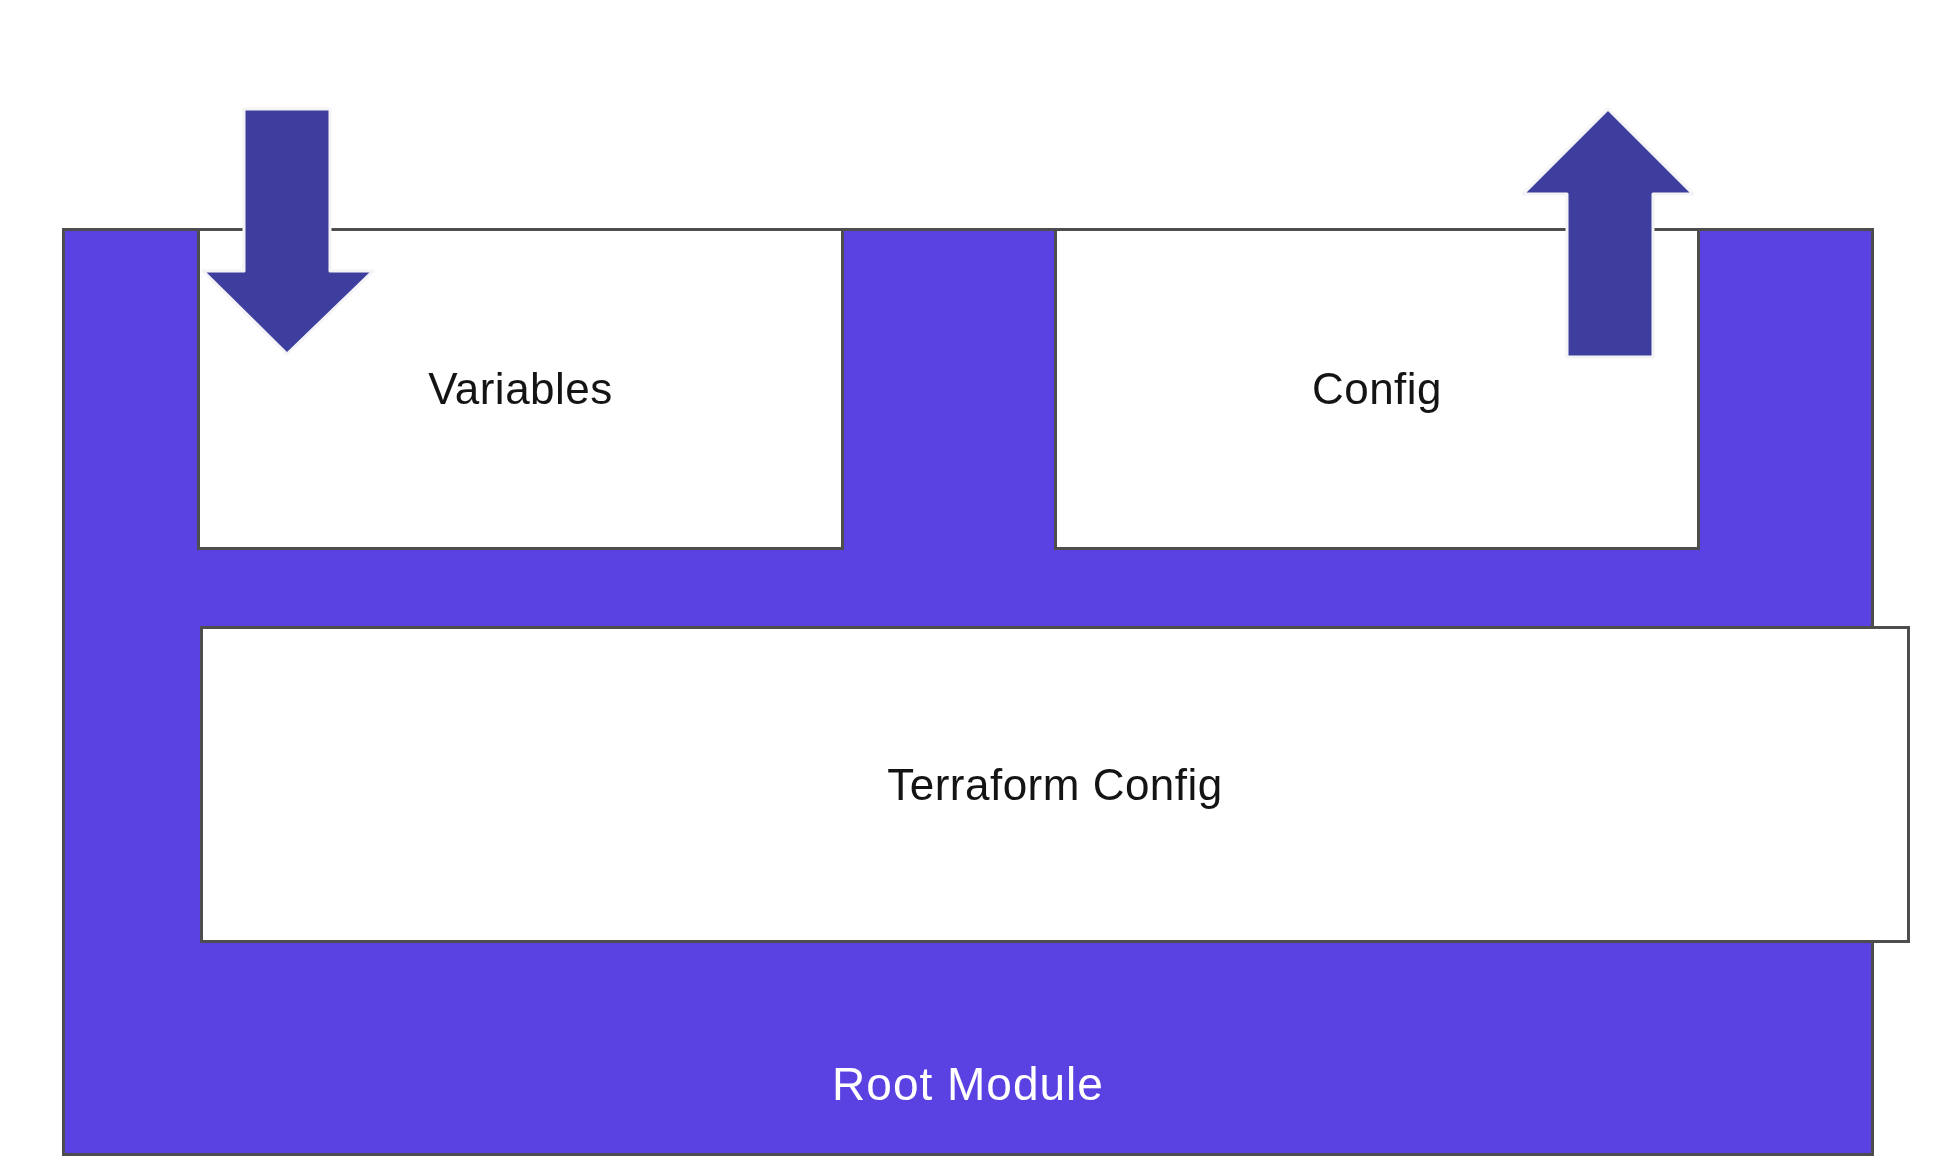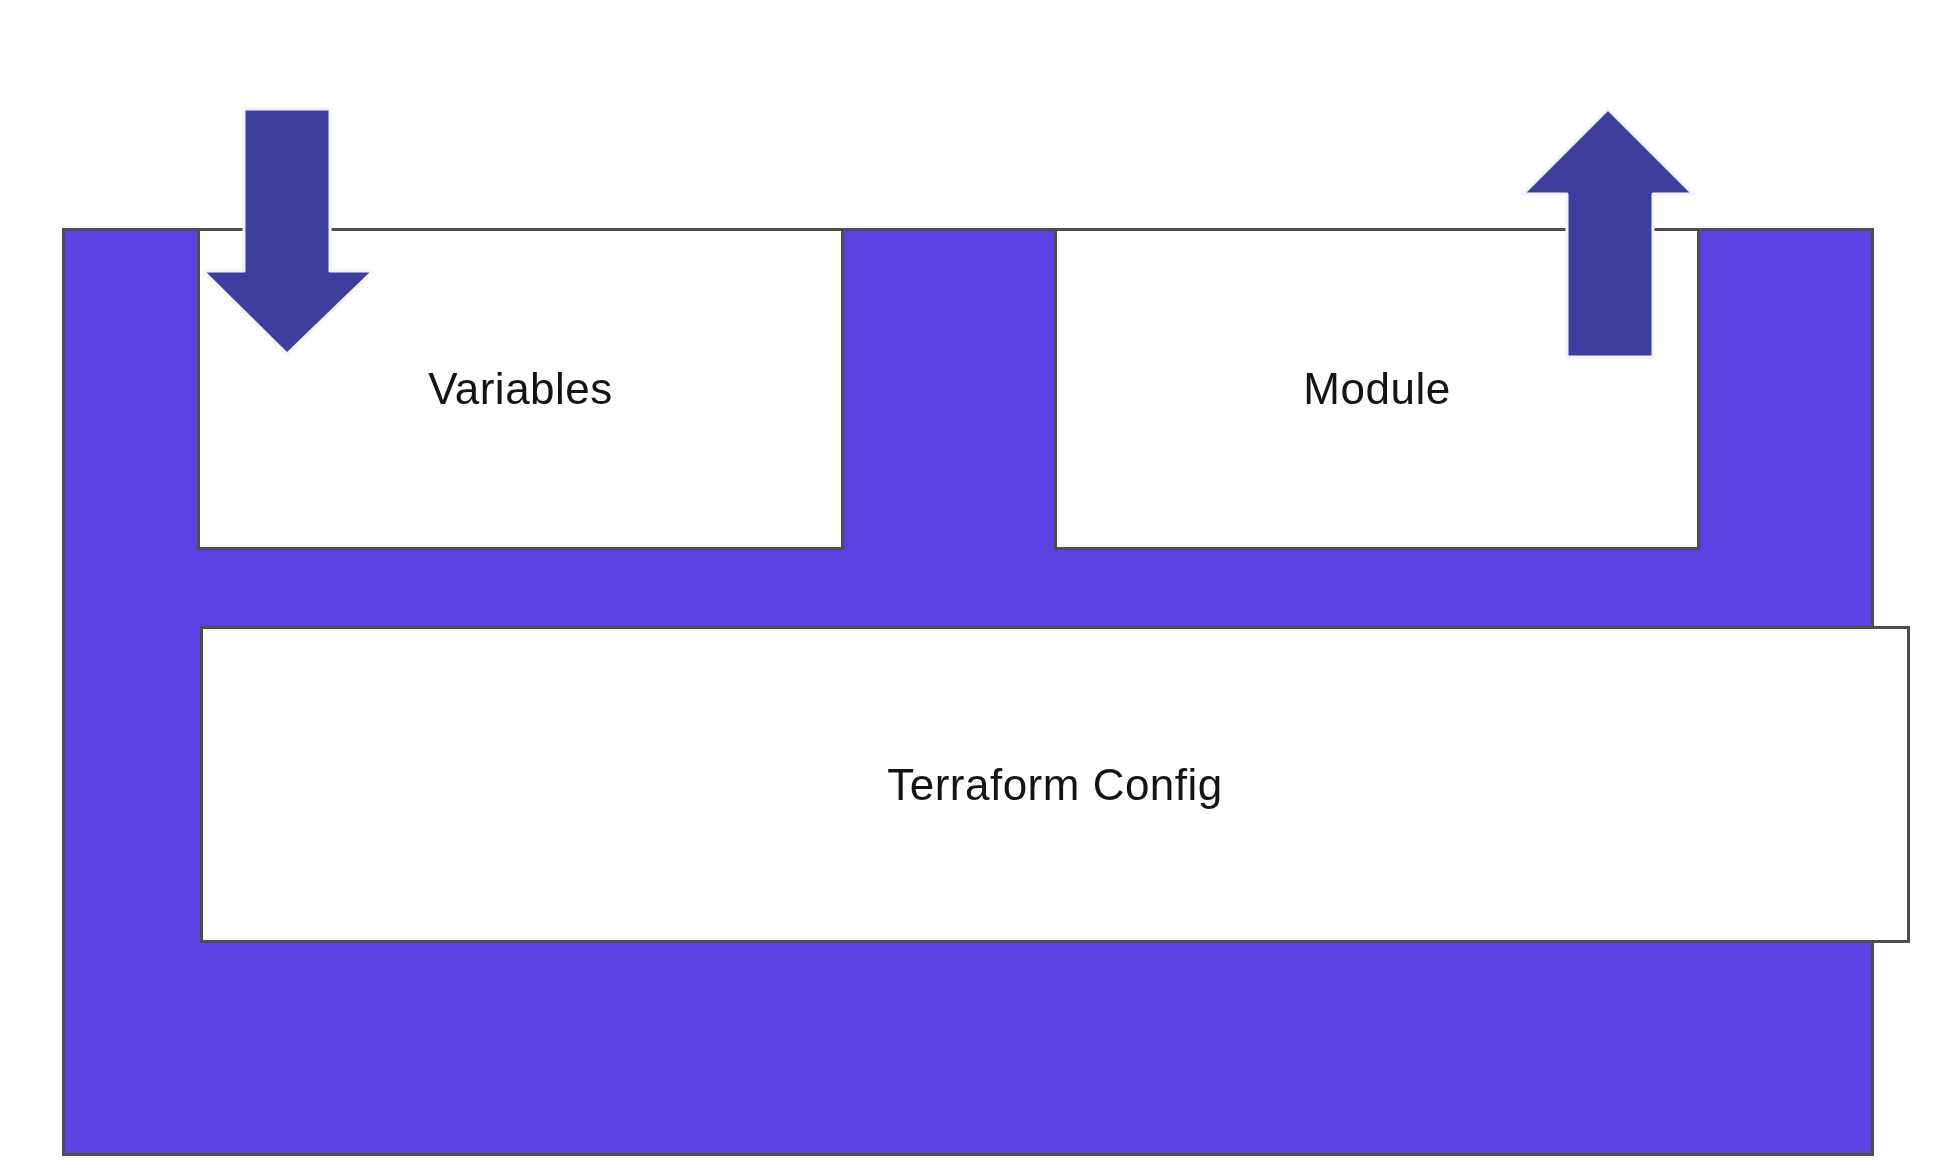--- a/index.html
+++ b/index.html
@@ -75,26 +75,27 @@
 
 <div class="canvas">
 
   <div class="root-module"></div>
 
   <div class="cut-box box-variables">
     <span class="box-label">Variables</span>
   </div>
 
   <div class="cut-box box-outputs">
-    <span class="box-label">Module</span>
+    <span class="box-label">Config</span>
   </div>
 
   <div class="cut-box box-config">
     <span class="box-label">Terraform Config</span>
   </div>
 
+  <div class="root-label">Root Module</div>
 
   <svg class="arrow-layer" viewBox="0 0 1958 1168" xmlns="http://www.w3.org/2000/svg">
     <polygon points="244,65 330,65 330,227 373,227 287,310 203,227 244,227"></polygon>
     <polygon points="1608,65 1693,150 1653,150 1653,313 1567,313 1567,150 1523,150"></polygon>
   </svg>
 
 </div>
 
 </body></html>

